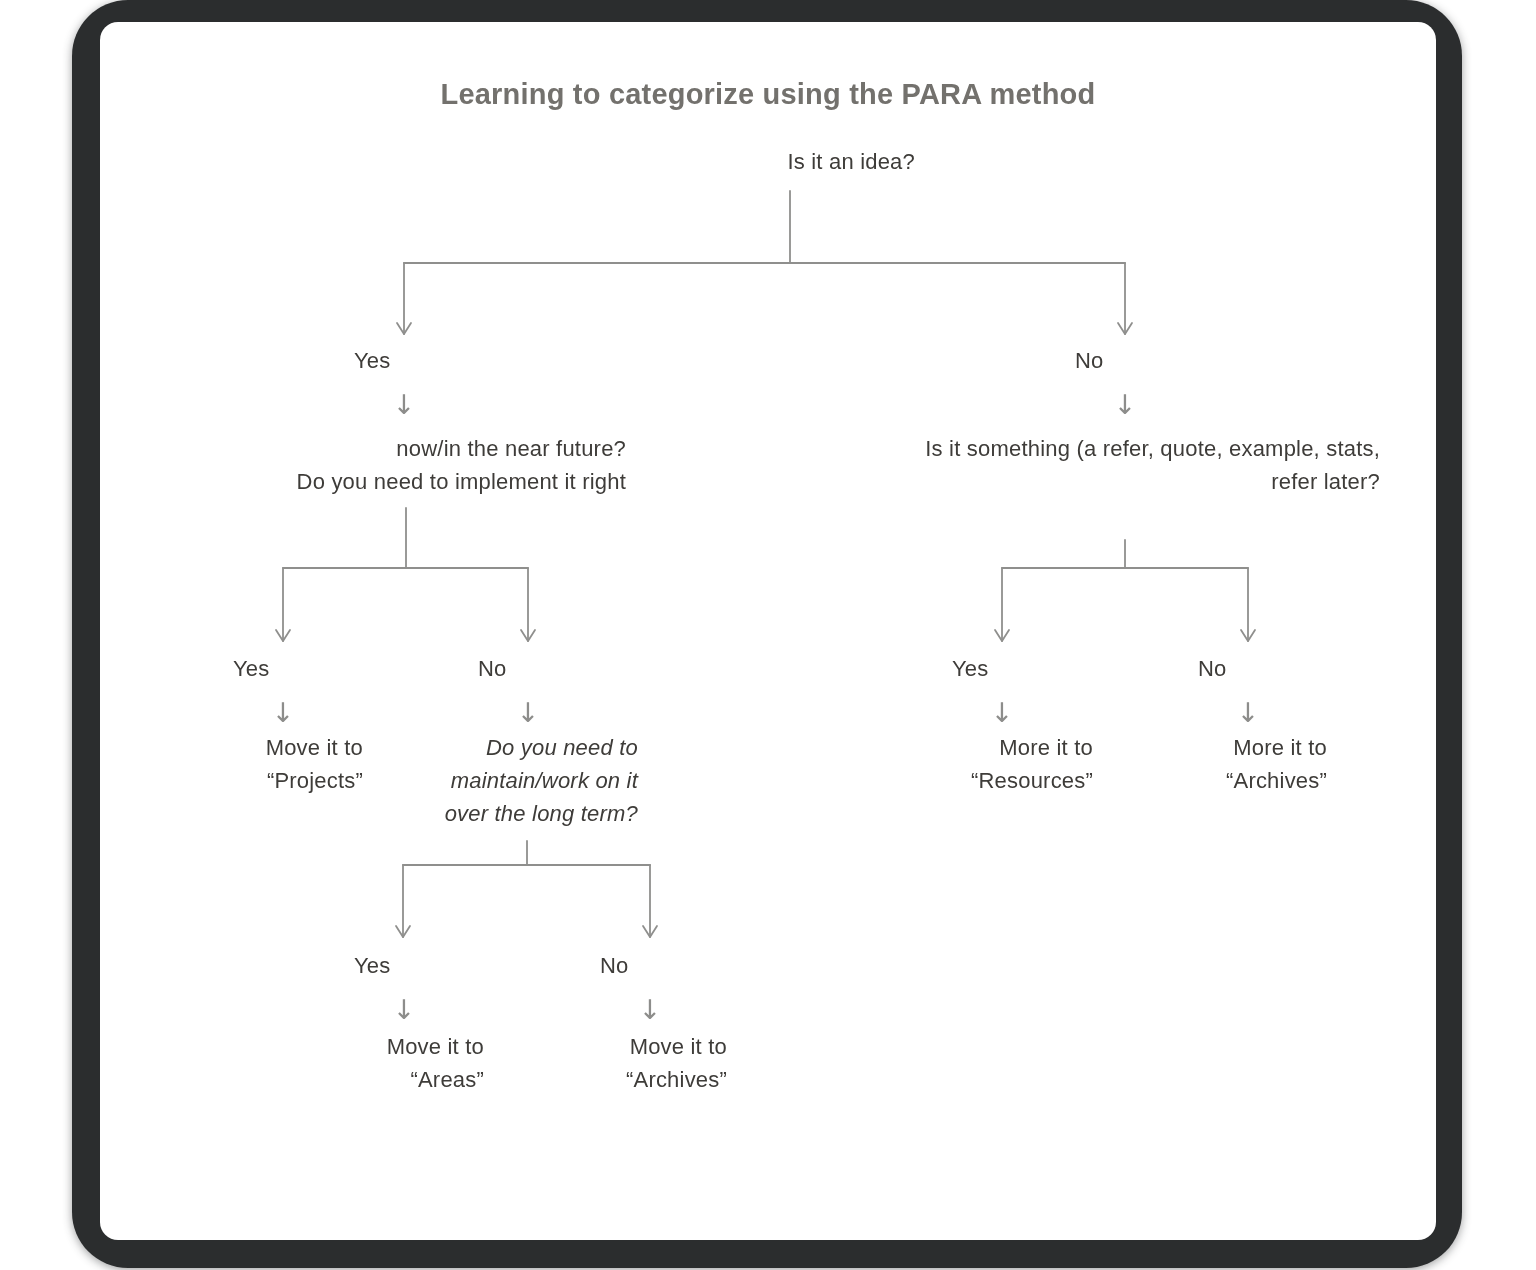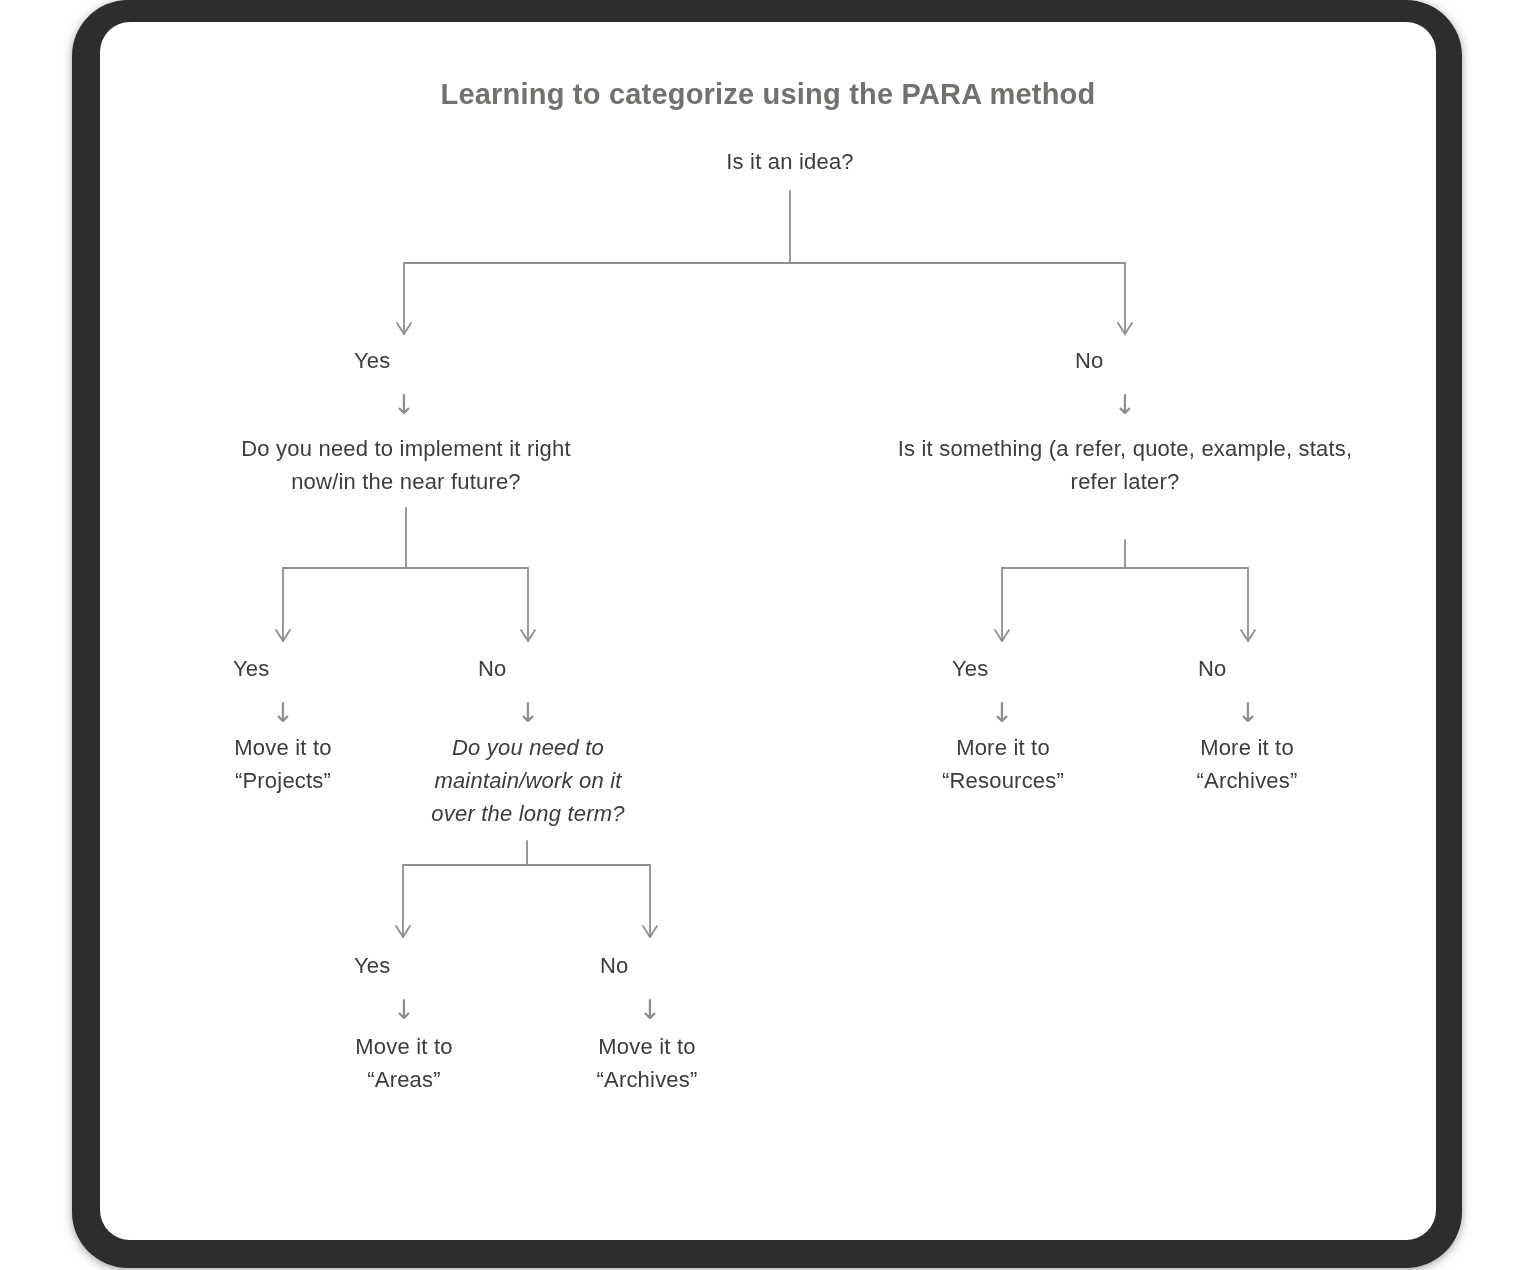--- a/index.html
+++ b/index.html
@@ -26,36 +26,36 @@
     border-radius: 56px;
     box-shadow: 0 2px 10px rgba(43,45,46,0.45);
   }
   .diagram-card {
     position: absolute;
     left: 100px;
     top: 22px;
     width: 1336px;
     height: 1218px;
     background: #ffffff;
-    border-radius: 30px;
+    border-radius: 18px;
   }
   .diagram-title {
     position: absolute;
     left: 0;
     top: 56px;
     width: 100%;
     text-align: center;
     font-size: 29px;
     font-weight: 700;
     color: #73716d;
     letter-spacing: 0.2px;
   }
   .node {
     position: absolute;
-    text-align: center;
+    text-align: right;
     font-size: 22px;
     color: #3e3c39;
     line-height: 33px;
     letter-spacing: 0.2px;
   }
   .branch-label {
     position: absolute;
     width: 100px;
     text-align: left;
     font-size: 22px;
@@ -130,22 +130,22 @@
 
     <div class="node" style="left:565px; top:123px; width:250px;">Is it an idea?</div>
 
     <div class="branch-label" style="left:254px; top:325px;">Yes</div>
     <div class="branch-label" style="left:975px; top:325px;">No</div>
 
     <div class="arrow-glyph" style="left:274px; top:368px;">↓</div>
     <div class="arrow-glyph" style="left:995px; top:368px;">↓</div>
 
     <div class="node" style="left:86px; top:410px; width:440px;">
+      <div>now/in the near future?</div>
       <div>Do you need to implement it right</div>
-      <div>now/in the near future?</div>
     </div>
 
     <div class="node" style="left:770px; top:410px; width:510px;">
       <div>Is it something (a refer, quote, example, stats,</div>
       <div>refer later?</div>
     </div>
 
     <div class="branch-label" style="left:133px; top:633px;">Yes</div>
     <div class="branch-label" style="left:378px; top:633px;">No</div>
 

